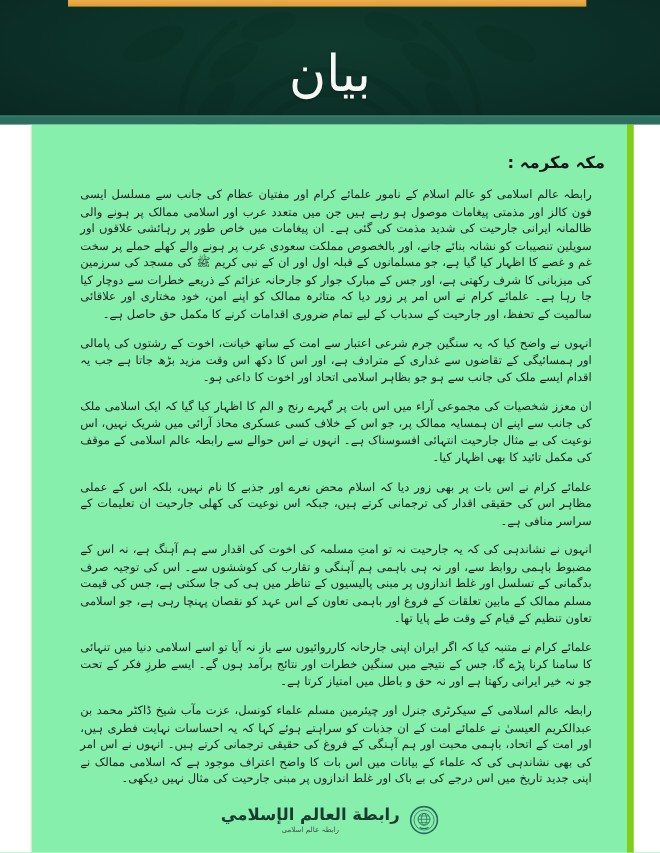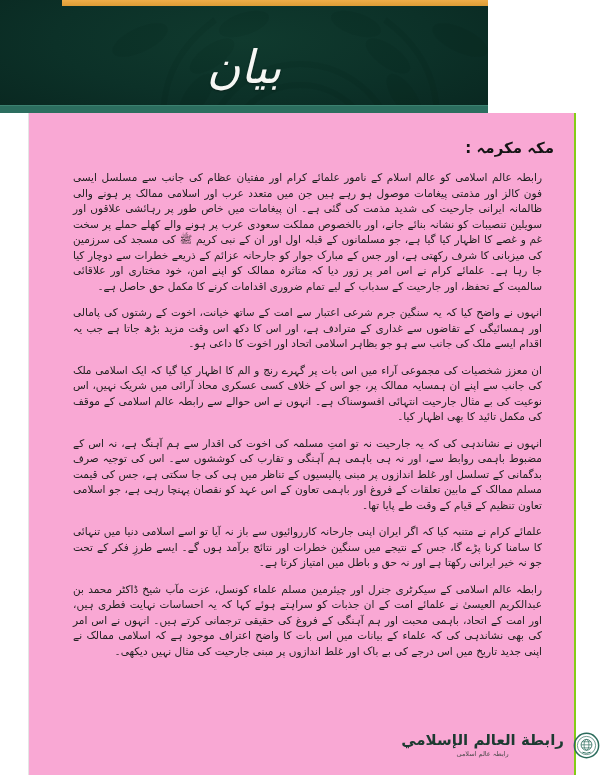--- a/index.html
+++ b/index.html
@@ -3,24 +3,23 @@
 <meta charset="utf-8">
 <style>
   html,body{margin:0;padding:0;}
   body{
     width:600px;height:775px;overflow:hidden;position:relative;
     background:#ffffff;
     font-family:"DejaVu Sans", sans-serif;
   }
   
   .banner{
-    position:absolute;top:0;left:0;width:488px;height:113px;
+    position:absolute;top:0;left:0;width:600px;height:113px;
     background:radial-gradient(ellipse at 50% 35%, #103a2e 0%, #0c3128 55%, #092720 100%);
     overflow:hidden;
-    font-style:italic;
   }
   .banner .gold-bar{
     position:absolute;top:0;left:62px;width:471px;height:6px;
     background:linear-gradient(180deg,#eead49 0%,#dd9c35 100%);
   }
   .banner .watermark{
     position:absolute;left:0;top:0;width:600px;height:113px;opacity:.16;
   }
   .banner-title{
     position:absolute;left:0;right:0;top:42px;
@@ -28,42 +27,42 @@
     font-weight:500;letter-spacing:1px;
     text-shadow:0 1px 2px rgba(0,0,0,.35);
   }
   .banner .teal-strip{
     position:absolute;bottom:0;left:0;width:600px;height:7px;
     background:#2c6e5f;border-top:1px solid #3c8170;
   }
   
   .sheet{
     position:absolute;top:113px;bottom:0;left:28px;right:24px;
-    background:#f9a8d4;
-    border-left:1px solid #e5e5e5;border-right:2px solid #84cc16;
+    background:#86efac;
+    border-left:1px solid #e5e5e5;border-right:6px solid #84cc16;
   }
   .sheet-inner{
     padding:26px 20px 0 44px;
     direction:rtl;
     color:#222;
   }
   .dateline{
     font-size:15px;font-weight:700;color:#151515;
     margin:0 0 13px 0;text-align:right;
   }
   .statement-body p{
     margin:0 12px 11px 0;
     font-size:10.5px;line-height:15.5px;
     text-align:justify;text-justify:inter-word;
     color:#212121;
   }
   
   .footer-logo{
     position:absolute;bottom:16px;left:0;right:0;
-    display:flex;flex-direction:row;align-items:center;
+    display:flex;flex-direction:row;justify-content:center;align-items:center;
     direction:rtl;gap:9px;
   }
   .emblem{width:27px;height:27px;flex:0 0 auto;}
   .logo-text{display:flex;flex-direction:column;align-items:center;}
   .logo-title{
     font-size:15px;font-weight:700;color:#1c3a31;line-height:1.05;
     letter-spacing:.5px;
   }
   .logo-subtitle{
     font-size:6.5px;color:#4a4a4a;letter-spacing:2px;margin-top:2px;
@@ -96,20 +95,21 @@
   <div class="teal-strip"></div>
 </div>
 
 <div class="sheet">
   <div class="sheet-inner">
     <div class="dateline">مکہ مکرمہ :</div>
     <div class="statement-body">
         <p>رابطہ عالم اسلامی کو عالم اسلام کے نامور علمائے کرام اور مفتیان عظام کی جانب سے مسلسل ایسی فون کالز اور مذمتی پیغامات موصول ہو رہے ہیں جن میں متعدد عرب اور اسلامی ممالک پر ہونے والی ظالمانہ ایرانی جارحیت کی شدید مذمت کی گئی ہے۔ ان پیغامات میں خاص طور پر رہائشی علاقوں اور سویلین تنصیبات کو نشانہ بنائے جانے، اور بالخصوص مملکت سعودی عرب پر ہونے والے کھلے حملے پر سخت غم و غصے کا اظہار کیا گیا ہے، جو مسلمانوں کے قبلہ اول اور ان کے نبی کریم ﷺ کی مسجد کی سرزمین کی میزبانی کا شرف رکھتی ہے، اور جس کے مبارک جوار کو جارحانہ عزائم کے ذریعے خطرات سے دوچار کیا جا رہا ہے۔ علمائے کرام نے اس امر پر زور دیا کہ متاثرہ ممالک کو اپنے امن، خود مختاری اور علاقائی سالمیت کے تحفظ، اور جارحیت کے سدباب کے لیے تمام ضروری اقدامات کرنے کا مکمل حق حاصل ہے۔</p>
         <p>انہوں نے واضح کیا کہ یہ سنگین جرم شرعی اعتبار سے امت کے ساتھ خیانت، اخوت کے رشتوں کی پامالی اور ہمسائیگی کے تقاضوں سے غداری کے مترادف ہے، اور اس کا دکھ اس وقت مزید بڑھ جاتا ہے جب یہ اقدام ایسے ملک کی جانب سے ہو جو بظاہر اسلامی اتحاد اور اخوت کا داعی ہو۔</p>
         <p>ان معزز شخصیات کی مجموعی آراء میں اس بات پر گہرے رنج و الم کا اظہار کیا گیا کہ ایک اسلامی ملک کی جانب سے اپنے ان ہمسایہ ممالک پر، جو اس کے خلاف کسی عسکری محاذ آرائی میں شریک نہیں، اس نوعیت کی بے مثال جارحیت انتہائی افسوسناک ہے۔ انہوں نے اس حوالے سے رابطہ عالم اسلامی کے موقف کی مکمل تائید کا بھی اظہار کیا۔</p>
+        <p>علمائے کرام نے اس بات پر بھی زور دیا کہ اسلام محض نعرے اور جذبے کا نام نہیں، بلکہ اس کے عملی مظاہر اس کی حقیقی اقدار کی ترجمانی کرتے ہیں، جبکہ اس نوعیت کی کھلی جارحیت ان تعلیمات کے سراسر منافی ہے۔</p>
         <p>انہوں نے نشاندہی کی کہ یہ جارحیت نہ تو امتِ مسلمہ کی اخوت کی اقدار سے ہم آہنگ ہے، نہ اس کے مضبوط باہمی روابط سے، اور نہ ہی باہمی ہم آہنگی و تقارب کی کوششوں سے۔ اس کی توجیہ صرف بدگمانی کے تسلسل اور غلط اندازوں پر مبنی پالیسیوں کے تناظر میں ہی کی جا سکتی ہے، جس کی قیمت مسلم ممالک کے مابین تعلقات کے فروغ اور باہمی تعاون کے اس عہد کو نقصان پہنچا رہی ہے، جو اسلامی تعاون تنظیم کے قیام کے وقت طے پایا تھا۔</p>
         <p>علمائے کرام نے متنبہ کیا کہ اگر ایران اپنی جارحانہ کارروائیوں سے باز نہ آیا تو اسے اسلامی دنیا میں تنہائی کا سامنا کرنا پڑے گا، جس کے نتیجے میں سنگین خطرات اور نتائج برآمد ہوں گے۔ ایسے طرزِ فکر کے تحت جو نہ خیر ایرانی رکھتا ہے اور نہ حق و باطل میں امتیاز کرتا ہے۔</p>
         <p>رابطہ عالم اسلامی کے سیکرٹری جنرل اور چیئرمین مسلم علماء کونسل، عزت مآب شیخ ڈاکٹر محمد بن عبدالکریم العیسیٰ نے علمائے امت کے ان جذبات کو سراہتے ہوئے کہا کہ یہ احساسات نہایت فطری ہیں، اور امت کے اتحاد، باہمی محبت اور ہم آہنگی کے فروغ کی حقیقی ترجمانی کرتے ہیں۔ انہوں نے اس امر کی بھی نشاندہی کی کہ علماء کے بیانات میں اس بات کا واضح اعتراف موجود ہے کہ اسلامی ممالک نے اپنی جدید تاریخ میں اس درجے کی بے باک اور غلط اندازوں پر مبنی جارحیت کی مثال نہیں دیکھی۔</p>
       </div>
   </div>
 </div>
 
 <div class="footer-logo">
   <svg class="emblem" viewBox="0 0 40 40" xmlns="http://www.w3.org/2000/svg" aria-hidden="true">
     <g stroke="#2a6b5b" fill="none">

